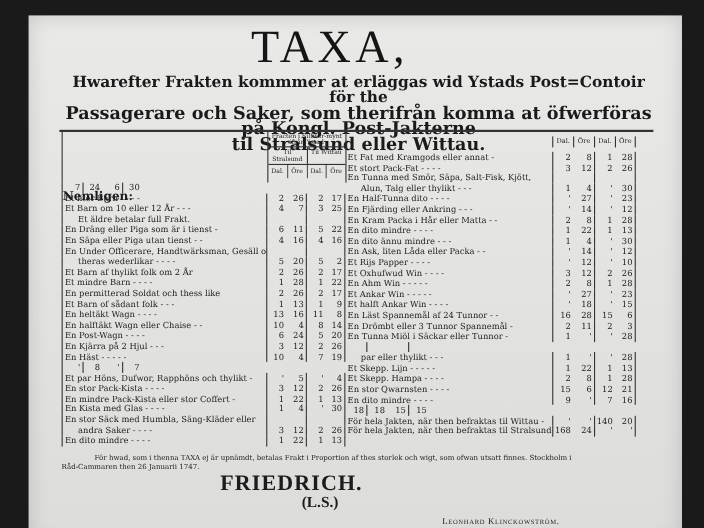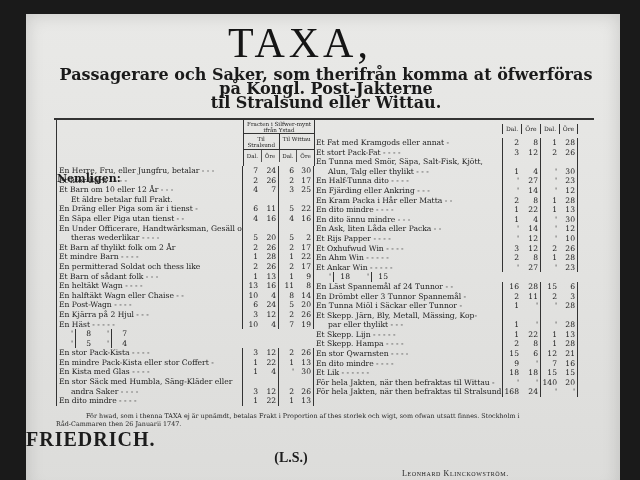--- a/index.html
+++ b/index.html
@@ -53,30 +53,31 @@
   .hdr-right .units span:last-child { border-right: 1px solid #333; }
   .tbl-right .row .desc { width: 188px; }
   .tbl-right .row .n { width: 19px; }
   .tbl-right .row .n:nth-child(2) { border-left: 1.5px solid #333; }
   .tbl-right .row .n:nth-child(4) { border-left: 1.5px solid #333; }
   .tbl-right .row .n:nth-child(5) { border-right: 1.5px solid #333; }
   .tbl-right .rows { margin-top: 0; }
 
   .footnote { position: absolute; left: 30px; top: 398px; width: 540px; font-size: 6.4px; line-height: 8px; }
   .footnote .fn1 { padding-left: 30px; display: block; }
-  .signer { position: absolute; left: 0; width: 478px; top: 414px; text-align: left; font-family: "Liberation Serif", serif; font-size: 20px; letter-spacing: 1px; font-weight: bold; }
+  .signer { position: absolute; left: 0; width: 478px; top: 414px; text-align: center; font-family: "Liberation Serif", serif; font-size: 20px; letter-spacing: 1px; font-weight: bold; }
   .seal { position: absolute; left: 0; width: 516px; top: 436px; text-align: center; font-family: "Liberation Serif", serif; font-size: 14px; font-weight: bold; padding-left: 14px; }
   .countersign { position: absolute; left: 350px; top: 455px; font-family: "Liberation Serif", serif; font-size: 8px; letter-spacing: 0.6px; font-variant: small-caps; padding-left: 26px; }
 </style>
 </head>
 <body>
 
 <div class="sheet">
   <div class="title">TAXA,</div>
   <div class="subtitle">
+    <span class="l1">Hwarefter Frakten kommmer at erläggas wid Ystads Post=Contoir för the</span>
     <span class="l2">Passagerare och Saker, som therifrån komma at öfwerföras på Kongl. Post-Jakterne</span>
     <span class="l3">til Stralsund eller Wittau.</span>
   </div>
   <div class="rule-top"></div>
 
   <div class="tbl tbl-left">
     <div class="hdr-left">
       <div class="heading">Nemligen:</div>
       <div class="hdr-cols">
         <div class="top">Fracten i Silfwer-mynt ifrån Ystad</div>
@@ -87,21 +88,20 @@
         <div class="units">
           <span>Dal.</span>
           <span>Öre</span>
           <span>Dal.</span>
           <span>Öre</span>
         </div>
       </div>
     </div>
     <div class="rows" id="left-rows">
         <div class="row">
-          <span class="desc">En Herre, Fru, eller Jungfru, betalar  -  -  -</span>
           <span class="n">7</span>
           <span class="n">24</span>
           <span class="n">6</span>
           <span class="n">30</span>
         </div>
         <div class="row">
           <span class="desc">Et liter Barn  -  -  -  -</span>
           <span class="n">2</span>
           <span class="n">26</span>
           <span class="n">2</span>
@@ -212,20 +212,21 @@
           <span class="n">7</span>
           <span class="n">19</span>
         </div>
         <div class="row">
           <span class="n">'</span>
           <span class="n">8</span>
           <span class="n">'</span>
           <span class="n">7</span>
         </div>
         <div class="row">
+          <span class="desc">Et par Höns, Dufwor, Rapphöns och thylikt -</span>
           <span class="n">'</span>
           <span class="n">5</span>
           <span class="n">'</span>
           <span class="n">4</span>
         </div>
         <div class="row">
           <span class="desc">En stor Pack-Kista  -  -  -  -</span>
           <span class="n">3</span>
           <span class="n">12</span>
           <span class="n">2</span>
@@ -371,20 +372,21 @@
           <span class="n">28</span>
         </div>
         <div class="row">
           <span class="desc">Et Ankar Win  -  -  -  -  -</span>
           <span class="n">'</span>
           <span class="n">27</span>
           <span class="n">'</span>
           <span class="n">23</span>
         </div>
         <div class="row">
+          <span class="desc">Et halft Ankar Win  -  -  -  -</span>
           <span class="n">'</span>
           <span class="n">18</span>
           <span class="n">'</span>
           <span class="n">15</span>
         </div>
         <div class="row">
           <span class="desc">En Läst Spannemål af 24 Tunnor  -  -</span>
           <span class="n">16</span>
           <span class="n">28</span>
           <span class="n">15</span>
@@ -398,21 +400,20 @@
           <span class="n">3</span>
         </div>
         <div class="row">
           <span class="desc">En Tunna Miöl i Säckar eller Tunnor  -</span>
           <span class="n">1</span>
           <span class="n">'</span>
           <span class="n">'</span>
           <span class="n">28</span>
         </div>
         <div class="row">
-          <span class="desc">Et Skepp. Järn, Bly, Metall, Mässing, Kop-</span>
           <span class="n"></span>
           <span class="n"></span>
           <span class="n"></span>
           <span class="n"></span>
         </div>
         <div class="row">
           <span class="desc indent">par eller thylikt  -  -  -</span>
           <span class="n">1</span>
           <span class="n">'</span>
           <span class="n">'</span>
@@ -440,21 +441,20 @@
           <span class="n">21</span>
         </div>
         <div class="row">
           <span class="desc">En dito mindre  -  -  -  -</span>
           <span class="n">9</span>
           <span class="n">'</span>
           <span class="n">7</span>
           <span class="n">16</span>
         </div>
         <div class="row">
-          <span class="desc">Et Lik  -  -  -  -  -  -</span>
           <span class="n">18</span>
           <span class="n">18</span>
           <span class="n">15</span>
           <span class="n">15</span>
         </div>
         <div class="row">
           <span class="desc">För hela Jakten, när then befraktas til Wittau  -</span>
           <span class="n">'</span>
           <span class="n">'</span>
           <span class="n">140</span>

